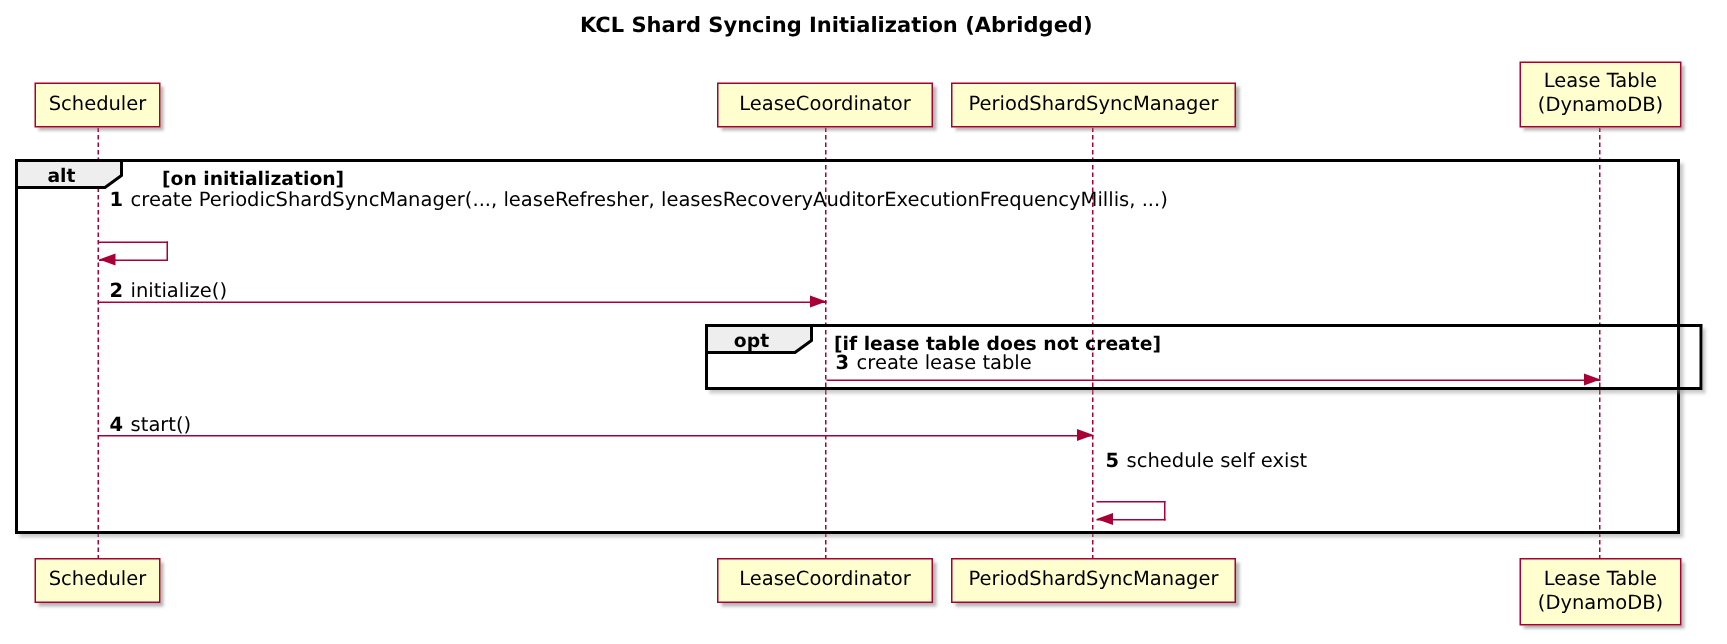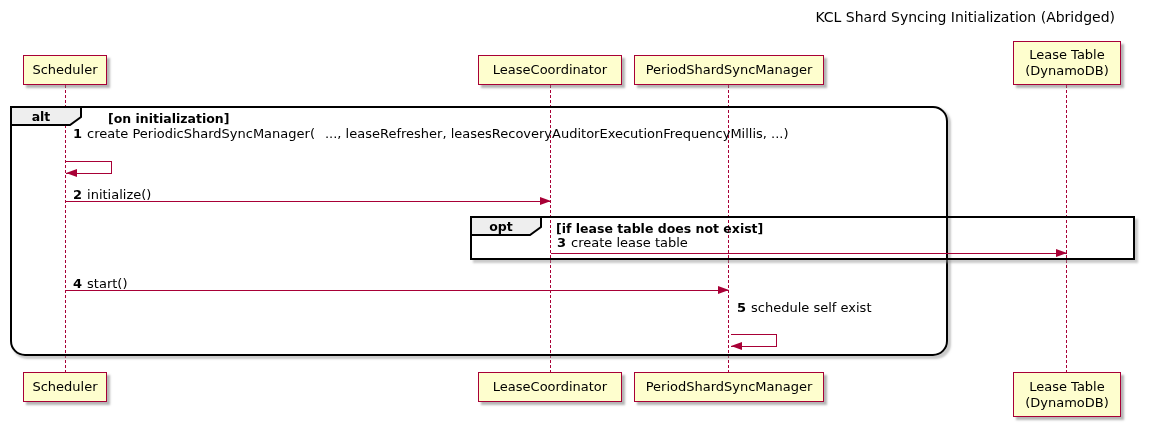--- a/index.html
+++ b/index.html
@@ -1,22 +1,22 @@
 <!DOCTYPE html>
 <html><head>
 <meta charset="utf-8">
 <style>
   html,body{margin:0;padding:0;background:#fff;}
   .canvas{
     position:relative; width:1151px; height:429px; background:#fff;
     font-family:"DejaVu Sans", sans-serif; color:#000; overflow:hidden;
   }
   .title{
-    position:absolute; left:0; top:9px; width:1115px; text-align:right;
-    font-size:14px; font-weight:normal;
+    position:absolute; left:0; top:9px; width:1115px; text-align:center;
+    font-size:14px; font-weight:bold;
   }
   .lifeline{
     position:absolute; width:0; top:85px; height:288px;
     border-left:1px dashed #A80036;
   }
   .pbox{
     position:absolute; box-sizing:border-box;
     background:#FEFECE; border:1.5px solid #A80036;
     box-shadow:2.5px 2.5px 2px rgba(120,120,120,0.55);
     display:flex; align-items:center; justify-content:center;
@@ -36,21 +36,21 @@
   .guard{
     position:absolute; top:3px; font-size:12.5px; font-weight:bold;
     white-space:nowrap;
   }
   .msg{
     position:absolute; display:flex; align-items:center; gap:5px;
     font-size:13px; line-height:15px; white-space:nowrap;
   }
   .msg .num{ font-weight:bold; }
   .msg .lines{ display:flex; flex-direction:row; }
-  .msg .indent{ margin-left:10px; }
+  .msg .indent{ }
   .aline{ position:absolute; height:1.3px; background:#A80036; }
   .ahead-r{
     position:absolute; width:0; height:0;
     border-left:11px solid #A80036;
     border-top:4.5px solid transparent; border-bottom:4.5px solid transparent;
   }
   .ahead-l{
     position:absolute; width:0; height:0;
     border-right:11px solid #A80036;
     border-top:4.5px solid transparent; border-bottom:4.5px solid transparent;
@@ -71,34 +71,34 @@
   <div class="lifeline" style="left:550px;"></div>
   <div class="lifeline" style="left:728px;"></div>
   <div class="lifeline" style="left:1066px;"></div>
 
   <div class="pbox" style="left:23px;  top:55px; width:84px;  height:30px;">Scheduler</div>
   <div class="pbox" style="left:478px; top:55px; width:144px; height:30px;">LeaseCoordinator</div>
   <div class="pbox" style="left:634px; top:55px; width:190px; height:30px;">PeriodShardSyncManager</div>
   <div class="pbox" style="left:1013px;top:41px; width:108px; height:44px;">Lease Table
 (DynamoDB)</div>
 
-  <div class="frame" style="left:10px; top:106px; width:938px; height:250px;border-radius:15px;">
+  <div class="frame" style="left:10px; top:106px; width:1110px; height:250px;">
     <svg class="pentagon" width="73" height="21">
       <polygon points="1,1 71,1 71,11 60,19 1,19" fill="#EEEEEE" stroke="#000000" stroke-width="2"></polygon>
     </svg>
     <span class="operator">alt</span>
     <span class="guard" style="left:80px;margin-left:16px;">[on initialization]</span>
   </div>
 
   <div class="frame" style="left:470px; top:216px; width:665px; height:44px;">
     <svg class="pentagon" width="73" height="21">
       <polygon points="1,1 71,1 71,11 60,19 1,19" fill="#EEEEEE" stroke="#000000" stroke-width="2"></polygon>
     </svg>
     <span class="operator">opt</span>
-    <span class="guard" style="left:84px;">[if lease table does not exist]</span>
+    <span class="guard" style="left:84px;">[if lease table does not create]</span>
   </div>
 
   <div class="msg" style="left:73px; top:126px;">
     <span class="num">1</span>
     <span class="lines">
       <span>create PeriodicShardSyncManager(</span>
       <span class="indent">..., leaseRefresher, leasesRecoveryAuditorExecutionFrequencyMillis, ...)</span>
     </span>
   </div>
   <div class="selfloop" style="left:66px; top:161px; width:46px; height:13px;"></div>

